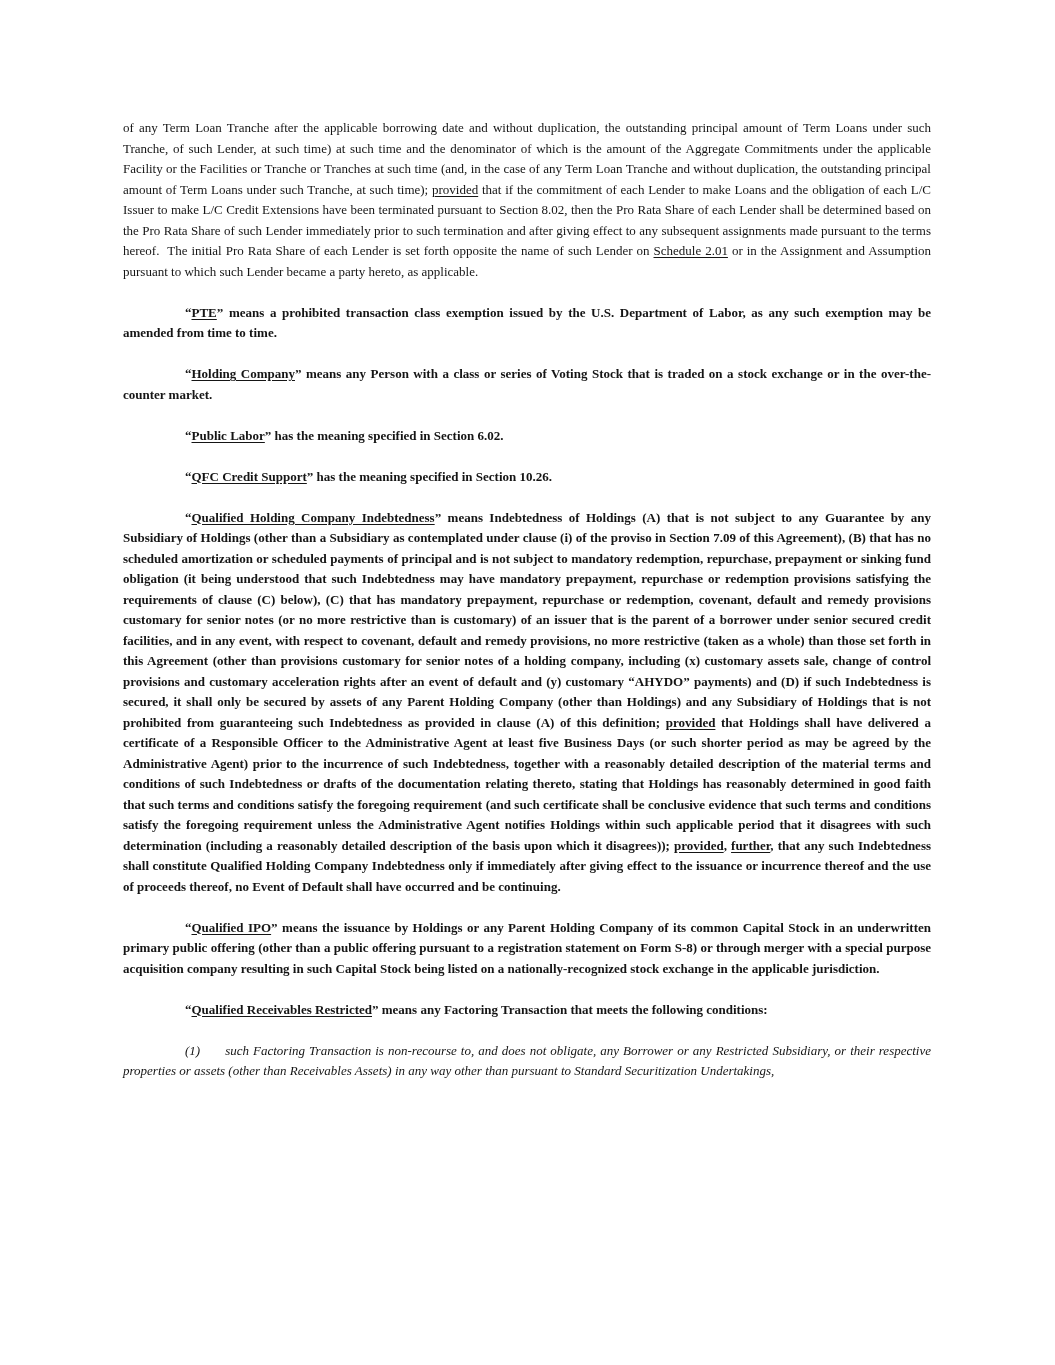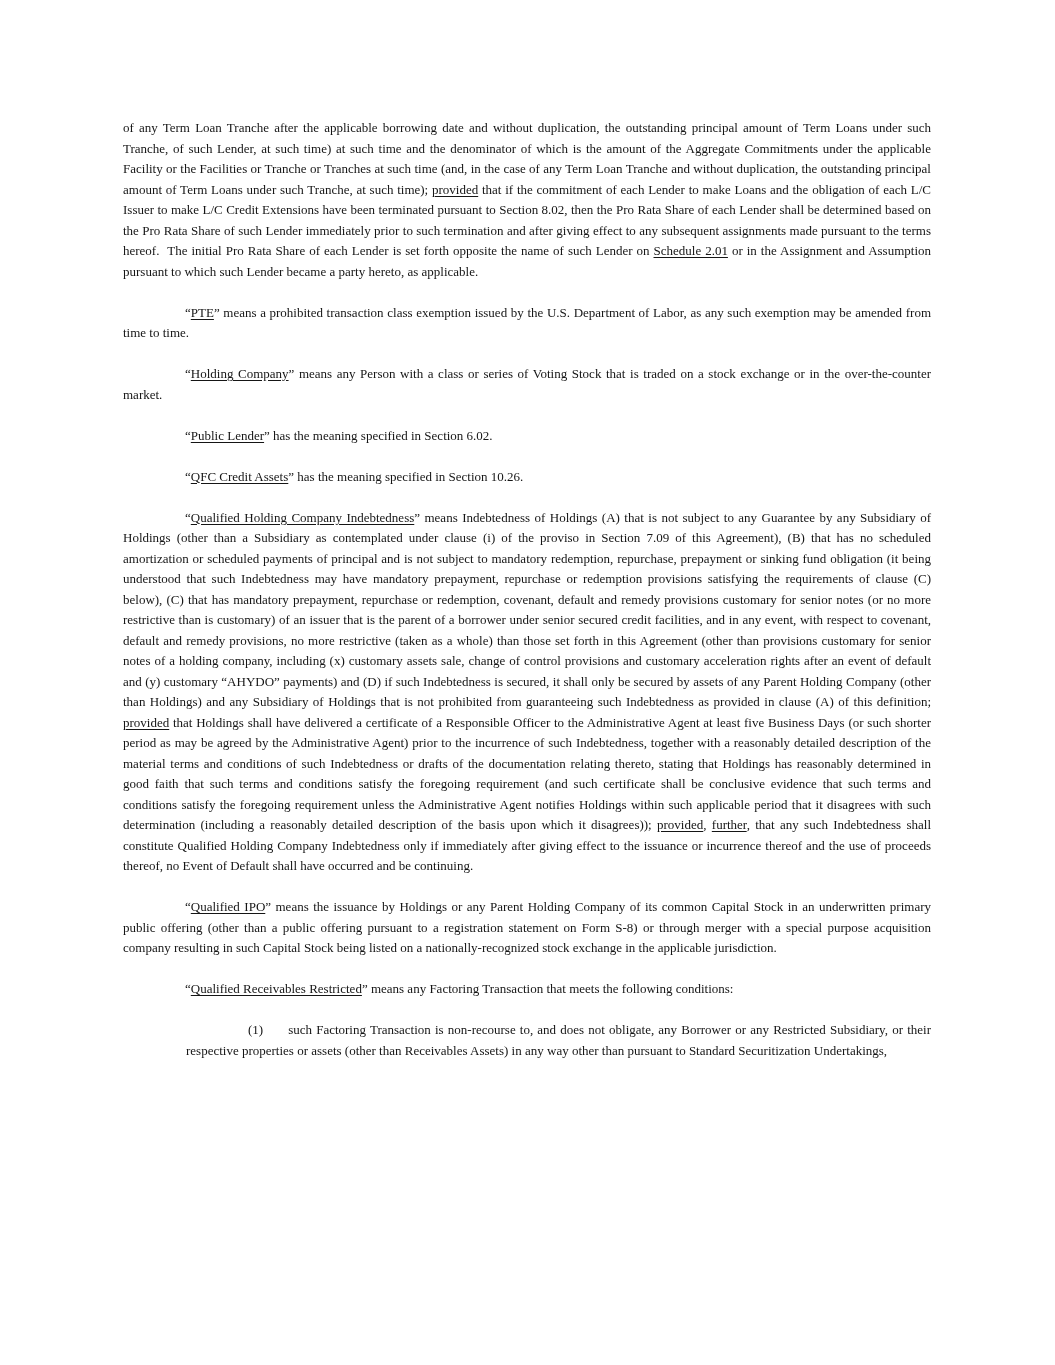--- a/index.html
+++ b/index.html
@@ -21,43 +21,44 @@
     color: #151515;
     font-size: 13px;
     line-height: 20.5px;
     text-align: justify;
   }
   .page p {
     margin: 0 0 20.5px 0;
   }
   .page p.indent {
     text-indent: 62px;
+    font-weight: bold;
   }
   .page p.list-item {
-    margin-left: 63px;
     text-indent: 62px;
+    font-style: italic;
   }
   u {
     text-decoration: underline;
     text-underline-offset: 2px;
   }
 </style>
 </head>
 <body>
 
 <main class="page">
   <p>of any Term Loan Tranche after the applicable borrowing date and without duplication, the outstanding principal amount of Term Loans under such Tranche, of such Lender, at such time) at such time and the denominator of which is the amount of the Aggregate Commitments under the applicable Facility or the Facilities or Tranche or Tranches at such time (and, in the case of any Term Loan Tranche and without duplication, the outstanding principal amount of Term Loans under such Tranche, at such time); <u>provided</u> that if the commitment of each Lender to make Loans and the obligation of each L/C Issuer to make L/C Credit Extensions have been terminated pursuant to Section 8.02, then the Pro Rata Share of each Lender shall be determined based on the Pro Rata Share of such Lender immediately prior to such termination and after giving effect to any subsequent assignments made pursuant to the terms hereof.&nbsp; The initial Pro Rata Share of each Lender is set forth opposite the name of such Lender on <u>Schedule 2.01</u> or in the Assignment and Assumption pursuant to which such Lender became a party hereto, as applicable.</p>
 
   <p class="indent">“<u>PTE</u>” means a prohibited transaction class exemption issued by the U.S. Department of Labor, as any such exemption may be amended from time to time.</p>
 
   <p class="indent">“<u>Holding Company</u>” means any Person with a class or series of Voting Stock that is traded on a stock exchange or in the over-the-counter market.</p>
 
-  <p class="indent">“<u>Public Lender</u>” has the meaning specified in Section 6.02.</p>
+  <p class="indent">“<u>Public Labor</u>” has the meaning specified in Section 6.02.</p>
 
-  <p class="indent">“<u>QFC Credit Assets</u>” has the meaning specified in Section 10.26.</p>
+  <p class="indent">“<u>QFC Credit Support</u>” has the meaning specified in Section 10.26.</p>
 
   <p class="indent">“<u>Qualified Holding Company Indebtedness</u>” means Indebtedness of Holdings (A) that is not subject to any Guarantee by any Subsidiary of Holdings (other than a Subsidiary as contemplated under clause (i) of the proviso in Section 7.09 of this Agreement), (B) that has no scheduled amortization or scheduled payments of principal and is not subject to mandatory redemption, repurchase, prepayment or sinking fund obligation (it being understood that such Indebtedness may have mandatory prepayment, repurchase or redemption provisions satisfying the requirements of clause (C) below), (C) that has mandatory prepayment, repurchase or redemption, covenant, default and remedy provisions customary for senior notes (or no more restrictive than is customary) of an issuer that is the parent of a borrower under senior secured credit facilities, and in any event, with respect to covenant, default and remedy provisions, no more restrictive (taken as a whole) than those set forth in this Agreement (other than provisions customary for senior notes of a holding company, including (x) customary assets sale, change of control provisions and customary acceleration rights after an event of default and (y) customary “AHYDO” payments) and (D) if such Indebtedness is secured, it shall only be secured by assets of any Parent Holding Company (other than Holdings) and any Subsidiary of Holdings that is not prohibited from guaranteeing such Indebtedness as provided in clause (A) of this definition; <u>provided</u> that Holdings shall have delivered a certificate of a Responsible Officer to the Administrative Agent at least five Business Days (or such shorter period as may be agreed by the Administrative Agent) prior to the incurrence of such Indebtedness, together with a reasonably detailed description of the material terms and conditions of such Indebtedness or drafts of the documentation relating thereto, stating that Holdings has reasonably determined in good faith that such terms and conditions satisfy the foregoing requirement (and such certificate shall be conclusive evidence that such terms and conditions satisfy the foregoing requirement unless the Administrative Agent notifies Holdings within such applicable period that it disagrees with such determination (including a reasonably detailed description of the basis upon which it disagrees)); <u>provided</u>, <u>further</u>, that any such Indebtedness shall constitute Qualified Holding Company Indebtedness only if immediately after giving effect to the issuance or incurrence thereof and the use of proceeds thereof, no Event of Default shall have occurred and be continuing.</p>
 
   <p class="indent">“<u>Qualified IPO</u>” means the issuance by Holdings or any Parent Holding Company of its common Capital Stock in an underwritten primary public offering (other than a public offering pursuant to a registration statement on Form S-8) or through merger with a special purpose acquisition company resulting in such Capital Stock being listed on a nationally-recognized stock exchange in the applicable jurisdiction.</p>
 
   <p class="indent">“<u>Qualified Receivables Restricted</u>” means any Factoring Transaction that meets the following conditions:</p>
 
   <p class="list-item">(1)<span style="display: inline-block; width: 25px;"></span>such Factoring Transaction is non-recourse to, and does not obligate, any Borrower or any Restricted Subsidiary, or their respective properties or assets (other than Receivables Assets) in any way other than pursuant to Standard Securitization Undertakings,</p>
 </main>
 

